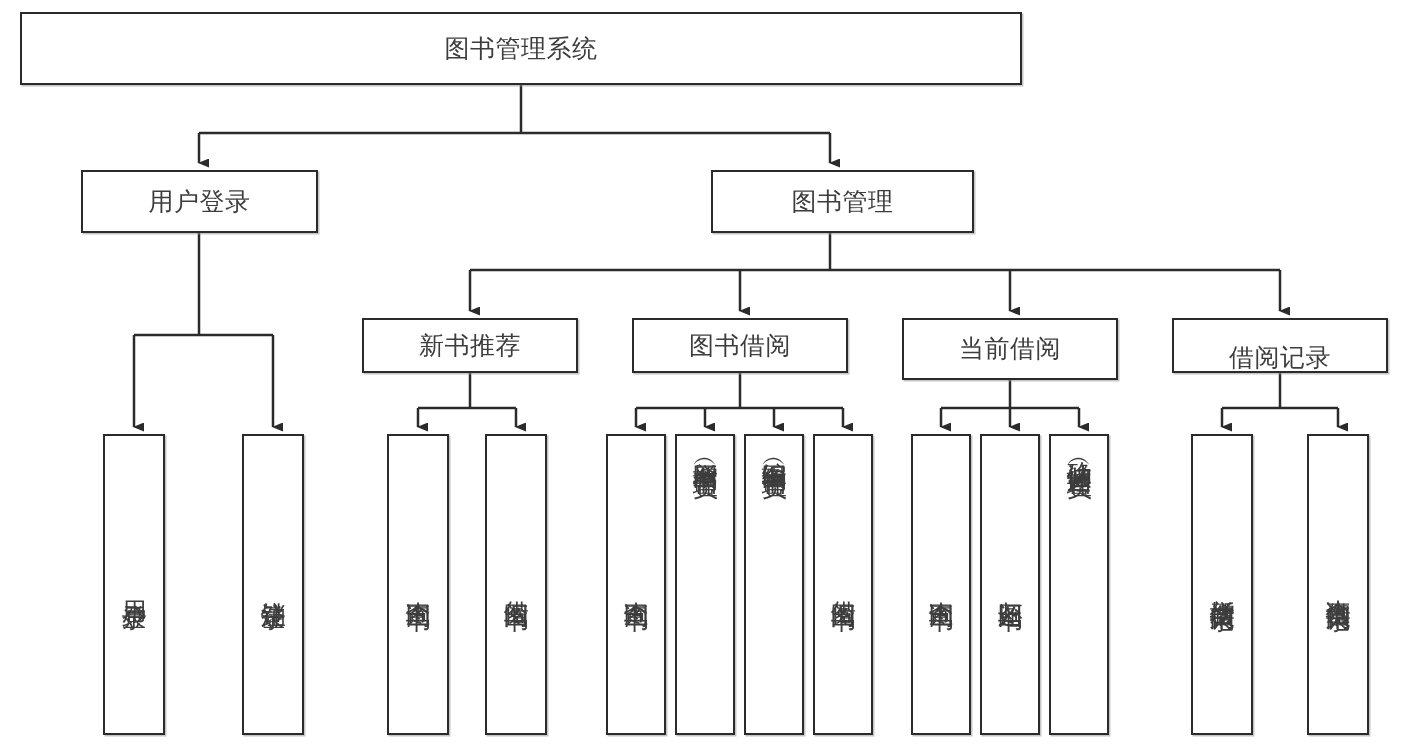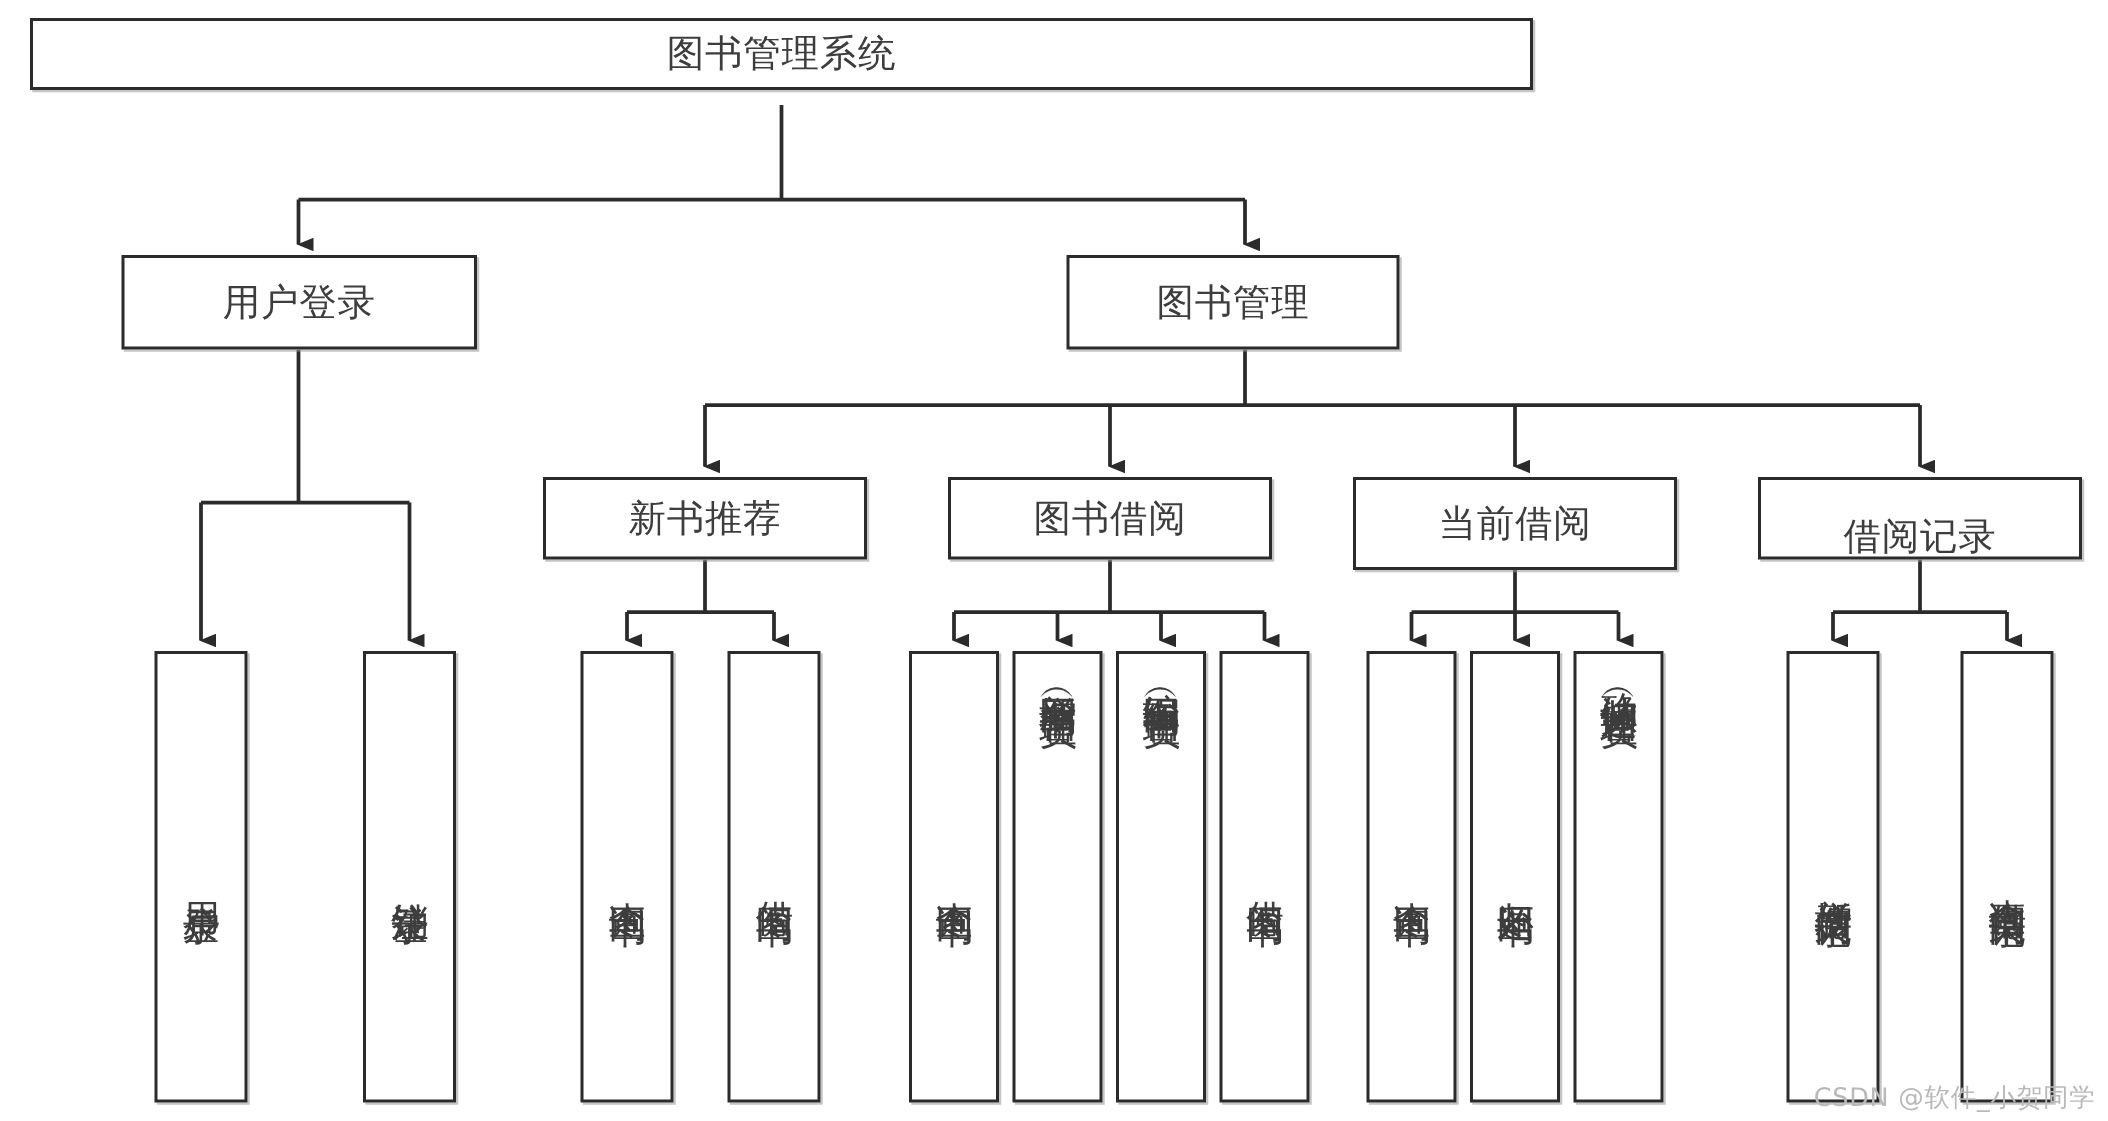--- a/index.html
+++ b/index.html
@@ -127,28 +127,28 @@
       <path d="M 1010 408 L 1010 427" marker-end="url(#arrowhead)"></path>
       <path d="M 1079 408 L 1079 427" marker-end="url(#arrowhead)"></path>
 
       <path d="M 1280 373 L 1280 408"></path>
       <path d="M 1222 408 L 1338 408"></path>
       <path d="M 1222 408 L 1222 427" marker-end="url(#arrowhead)"></path>
       <path d="M 1338 408 L 1338 427" marker-end="url(#arrowhead)"></path>
     </g>
   </svg>
 
-  <div class="node h" id="node-root" style="left:20px; top:12px; width:1002px; height:48px;">
+  <div class="node h" id="node-root" style="left:20px; top:12px; width:1002px; height:73px;">
     <span class="node-label">图书管理系统</span>
   </div>
 
   <div class="node h" style="left:81px; top:170px; width:237px; height:63px;">
     <span class="node-label">用户登录</span>
   </div>
-  <div class="node h" style="left:711px; top:170px; width:222px; height:63px;">
+  <div class="node h" style="left:711px; top:170px; width:263px; height:63px;">
     <span class="node-label">图书管理</span>
   </div>
 
   <div class="node h" style="left:362px; top:318px; width:216px; height:55px;">
     <span class="node-label">新书推荐</span>
   </div>
   <div class="node h" style="left:632px; top:318px; width:216px; height:55px;">
     <span class="node-label">图书借阅</span>
   </div>
   <div class="node h" style="left:902px; top:318px; width:216px; height:62px;">
@@ -195,15 +195,14 @@
     <span class="node-label">确认归还（管理员）</span>
   </div>
 
   <div class="node v centered" style="left:1191px; top:434px; width:62px; height:301px;">
     <span class="node-label">新增借阅记录</span>
   </div>
   <div class="node v centered" style="left:1307px; top:434px; width:62px; height:301px;">
     <span class="node-label">查询借阅记录</span>
   </div>
 
-  <div id="watermark">CSDN @软件_小贺同学</div>
 
 </div>
 
 </body></html>

